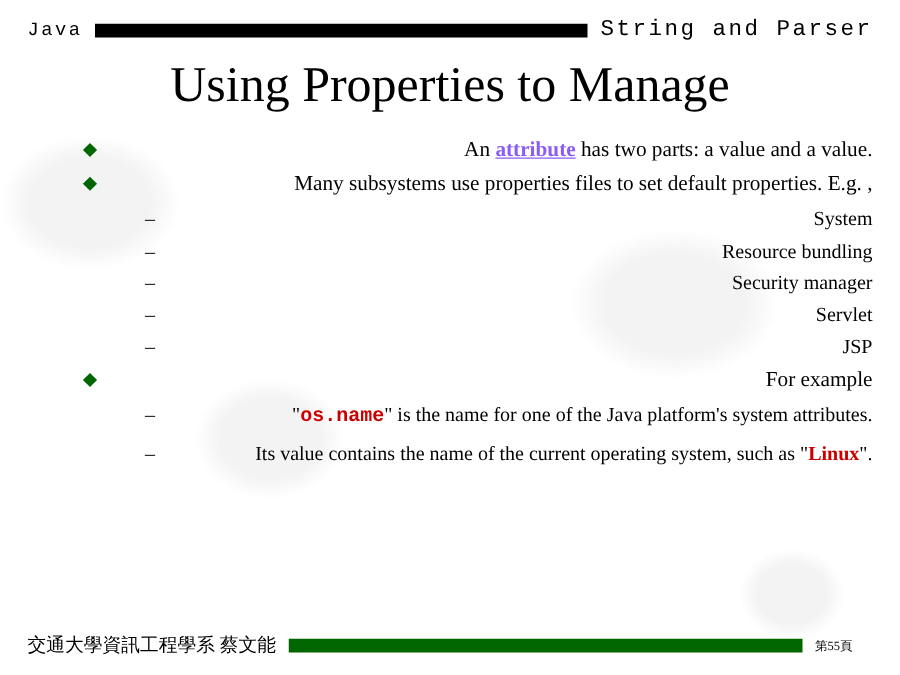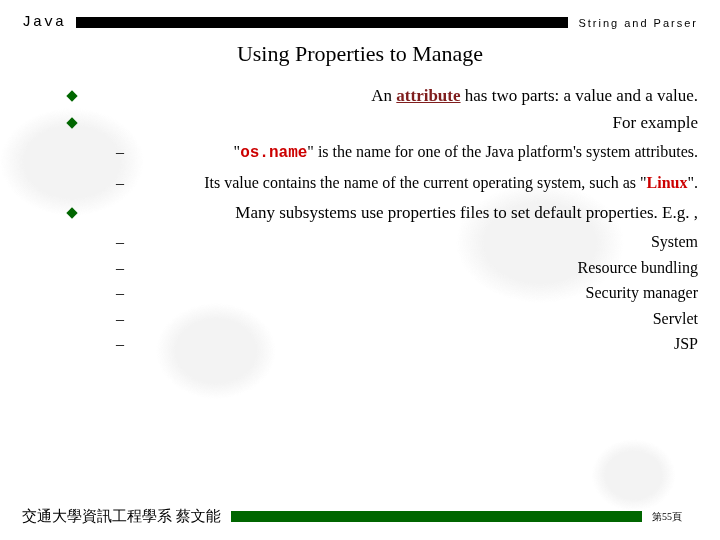--- a/index.html
+++ b/index.html
@@ -17,36 +17,36 @@
       radial-gradient(ellipse 100px 80px at 30% 65%, #eee 0%, #eee 40%, transparent 60%),
       radial-gradient(ellipse 140px 100px at 75% 45%, #eee 0%, #eee 40%, transparent 60%),
       radial-gradient(ellipse 70px 60px at 88% 88%, #eee 0%, #eee 40%, transparent 60%);
     opacity: 0.7;
     z-index: 0;
   }
   .slide { position: relative; z-index: 1; width: 720px; height: 540px; padding: 14px 22px 18px 22px; }
   .header { display: flex; align-items: center; gap: 10px; }
   .hdr-left { font-family: "Courier New", monospace; font-size: 15px; letter-spacing: 2px; white-space: nowrap; }
   .hdr-bar { flex: 1; height: 11px; background: #000; }
-  .hdr-right { font-family: Liberation Sans, sans-serif; font-size: 11px; letter-spacing: 2px; white-space: nowrap; }
-  .title { text-align: center; font-size: 22px; line-height: 1.18; margin-top: 10px; margin-bottom: 18px; font-weight: normal; }
+  .hdr-right { font-family: Liberation Mono, monospace; font-size: 18px; letter-spacing: 2px; white-space: nowrap; }
+  .title { text-align: center; font-size: 40px; line-height: 1.18; margin-top: 10px; margin-bottom: 18px; font-weight: normal; }
   .content { font-size: 17px; line-height: 1.35; }
   ul.top { list-style: none; padding-left: 46px; }
   ul.top > li { position: relative; margin-bottom: 4px; padding-left: 22px; }
   ul.top > li::before {
     content: ""; position: absolute; left: 0; top: 7px; width: 8px; height: 8px;
     background: #006600; transform: rotate(45deg);
   }
   ul.sub { list-style: none; padding-left: 26px; margin-top: 6px; margin-bottom: 8px; }
   ul.sub > li { position: relative; padding-left: 18px; margin-bottom: 8px; font-size: 16px; }
   ul.sub > li::before { content: "–"; position: absolute; left: 0; top: 0; }
   ul.sub2 { list-style: none; padding-left: 26px; margin-top: 6px; }
   ul.sub2 > li { position: relative; padding-left: 22px; margin-bottom: 4px; font-size: 16px; }
   ul.sub2 > li::before { content: "–"; position: absolute; left: 0; top: 0; }
-  .attr { color: #7f1d1d; font-weight: bold; }
+  .attr { color: #8b5cf6; font-weight: bold; }
   .attr-u { text-decoration: underline; }
   .code { font-family: "Courier New", monospace; color: #cc0000; font-weight: bold; }
   .linux { color: #cc0000; font-weight: bold; }
   .footer { position: absolute; bottom: 14px; left: 22px; right: 38px; display: flex; align-items: center; gap: 10px; }
   .ftr-left { font-size: 15px; white-space: nowrap; }
   .ftr-bar { flex: 1; height: 11px; background: #006600; }
   .ftr-right { font-size: 10px; white-space: nowrap; }
 </style>
 </head>
 <body>
@@ -64,38 +64,38 @@
   <h1 class="title">
     <span>Using Properties to Manage</span><br>
   </h1>
 
   <div class="content">
     <ul class="top">
       <li>
         <span>An </span><span class="attr attr-u">attribute</span><span> has two parts: a value and a value.</span>
       </li>
       <li>
+        <span>Many subsystems use properties files to set default properties. E.g. ,</span>
+        <ul class="sub2">
+          <li><span>System</span></li>
+          <li><span>Resource bundling</span></li>
+          <li><span>Security manager</span></li>
+          <li><span>Servlet</span></li>
+          <li><span>JSP</span></li>
+        </ul>
+      </li>
+      <li>
         <span>For example</span>
         <ul class="sub">
           <li>
             <span>"</span><span class="code">os.name</span><span>" is the name for one of the Java platform's system attributes.</span>
           </li>
           <li>
             <span>Its value contains the name of the current operating system, such as "</span><span class="linux">Linux</span><span>".</span>
           </li>
-        </ul>
-      </li>
-      <li>
-        <span>Many subsystems use properties files to set default properties. E.g. ,</span>
-        <ul class="sub2">
-          <li><span>System</span></li>
-          <li><span>Resource bundling</span></li>
-          <li><span>Security manager</span></li>
-          <li><span>Servlet</span></li>
-          <li><span>JSP</span></li>
         </ul>
       </li>
     </ul>
   </div>
 
   <div class="footer">
     <span class="ftr-left">交通大學資訊工程學系 蔡文能</span>
     <div class="ftr-bar"></div>
     <span class="ftr-right">第55頁</span>
   </div>

